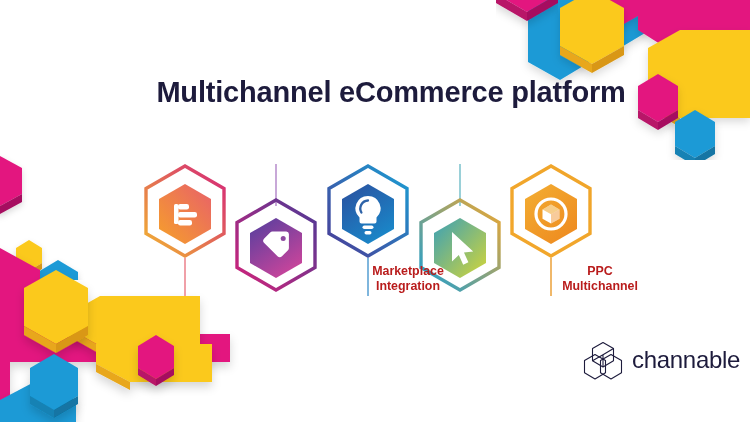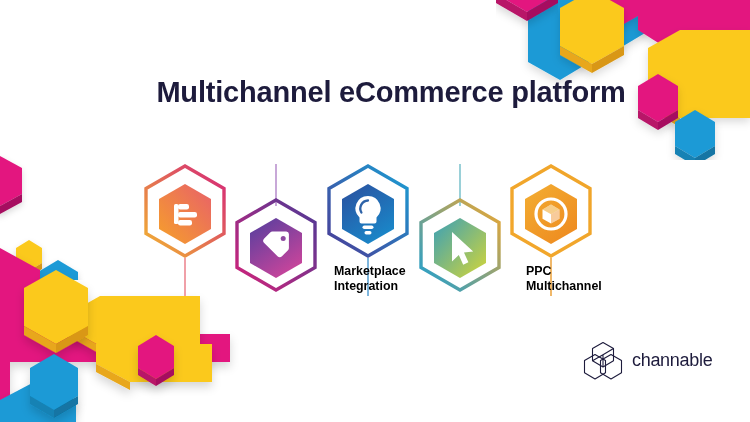--- a/index.html
+++ b/index.html
@@ -50,46 +50,46 @@
     left: 133px;
     top: 128px;
     width: 480px;
     height: 200px;
   }
   #hex-svg { display: block; }
 
   
   .node-label {
     position: absolute;
-    text-align: left;
+    text-align: center;
     font-size: 12.4px;
     font-weight: bold;
     line-height: 15px;
-    color: #000000;
+    color: #b91c1c;
     white-space: pre-line;
     font-family: "Liberation Sans", sans-serif;
   }
   #label-0 { left: 128px;  top: 293px; width: 142px; }
   #label-1 { left: 201px;  top: 136px; width: 148px; }
   #label-2 { left: 305px;  top: 293px; width: 148px; }
   #label-3 { left: 393px;  top: 136px; width: 148px; }
   #label-4 { left: 478px;  top: 293px; width: 148px; }
 
   
   #logo {
     position: absolute;
     left: 583px;
     top: 340px;
     display: flex;
     align-items: center;
     gap: 9px;
   }
   #logo-mark { display: block; }
   #logo-text {
-    font-size: 18px;
+    font-size: 24px;
     color: #1d1b3c;
     letter-spacing: -0.3px;
     font-family: "Liberation Sans", sans-serif;
   }
 </style>
 </head>
 <body>
 
 <div id="slide">
 

